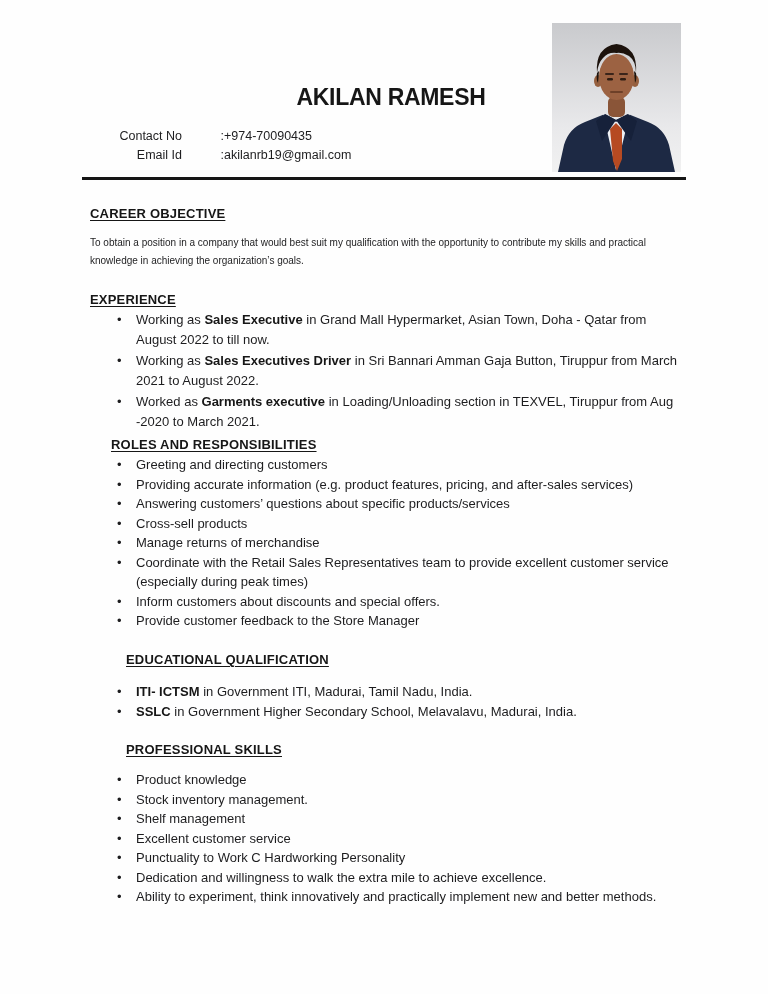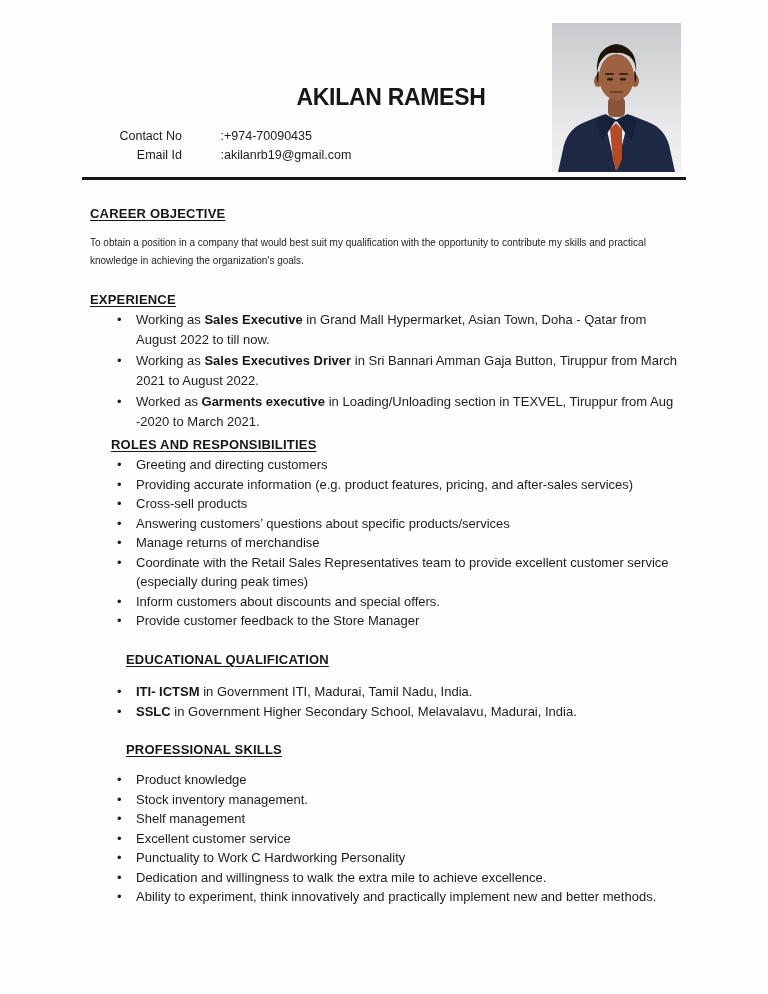--- a/index.html
+++ b/index.html
@@ -169,22 +169,22 @@
       </li>
       <li>
         <span>Worked as </span><b>Garments executive</b><span> in Loading/Unloading section in TEXVEL, Tiruppur from Aug -2020 to March 2021.</span>
       </li>
     </ul>
 
     <div class="section-title t-roles">ROLES AND RESPONSIBILITIES</div>
     <ul class="blist roles-list">
       <li>Greeting and directing customers</li>
       <li>Providing accurate information (e.g. product features, pricing, and after-sales services)</li>
+      <li>Answering customers’ questions about specific products/services</li>
       <li>Cross-sell products</li>
-      <li>Answering customers’ questions about specific products/services</li>
       <li>Manage returns of merchandise</li>
       <li>Coordinate with the Retail Sales Representatives team to provide excellent customer service (especially during peak times)</li>
       <li>Inform customers about discounts and special offers.</li>
       <li>Provide customer feedback to the Store Manager</li>
     </ul>
 
     <div class="section-title t-edu">EDUCATIONAL QUALIFICATION</div>
     <ul class="blist edu-list">
       <li>
         <b>ITI- ICTSM</b><span> in Government ITI, Madurai, Tamil Nadu, India.</span>

